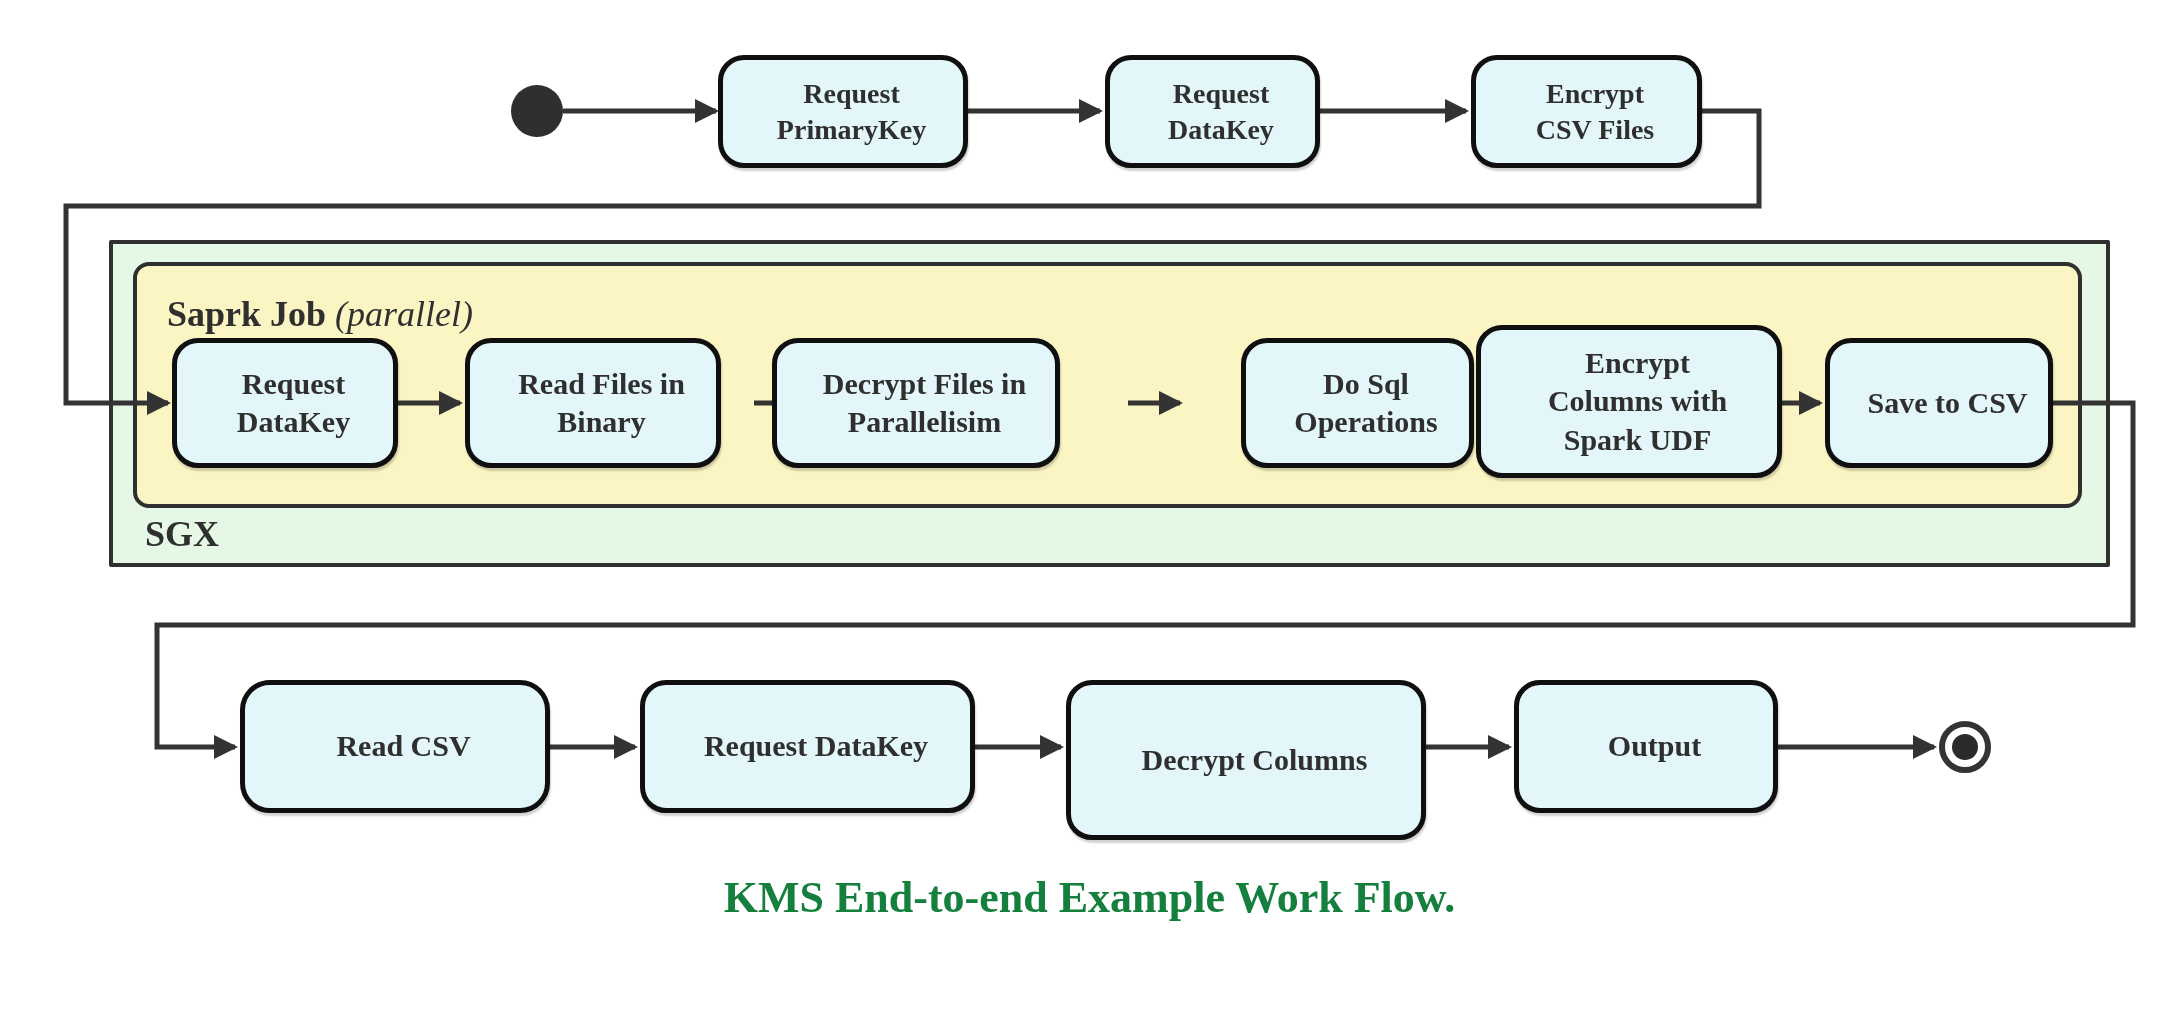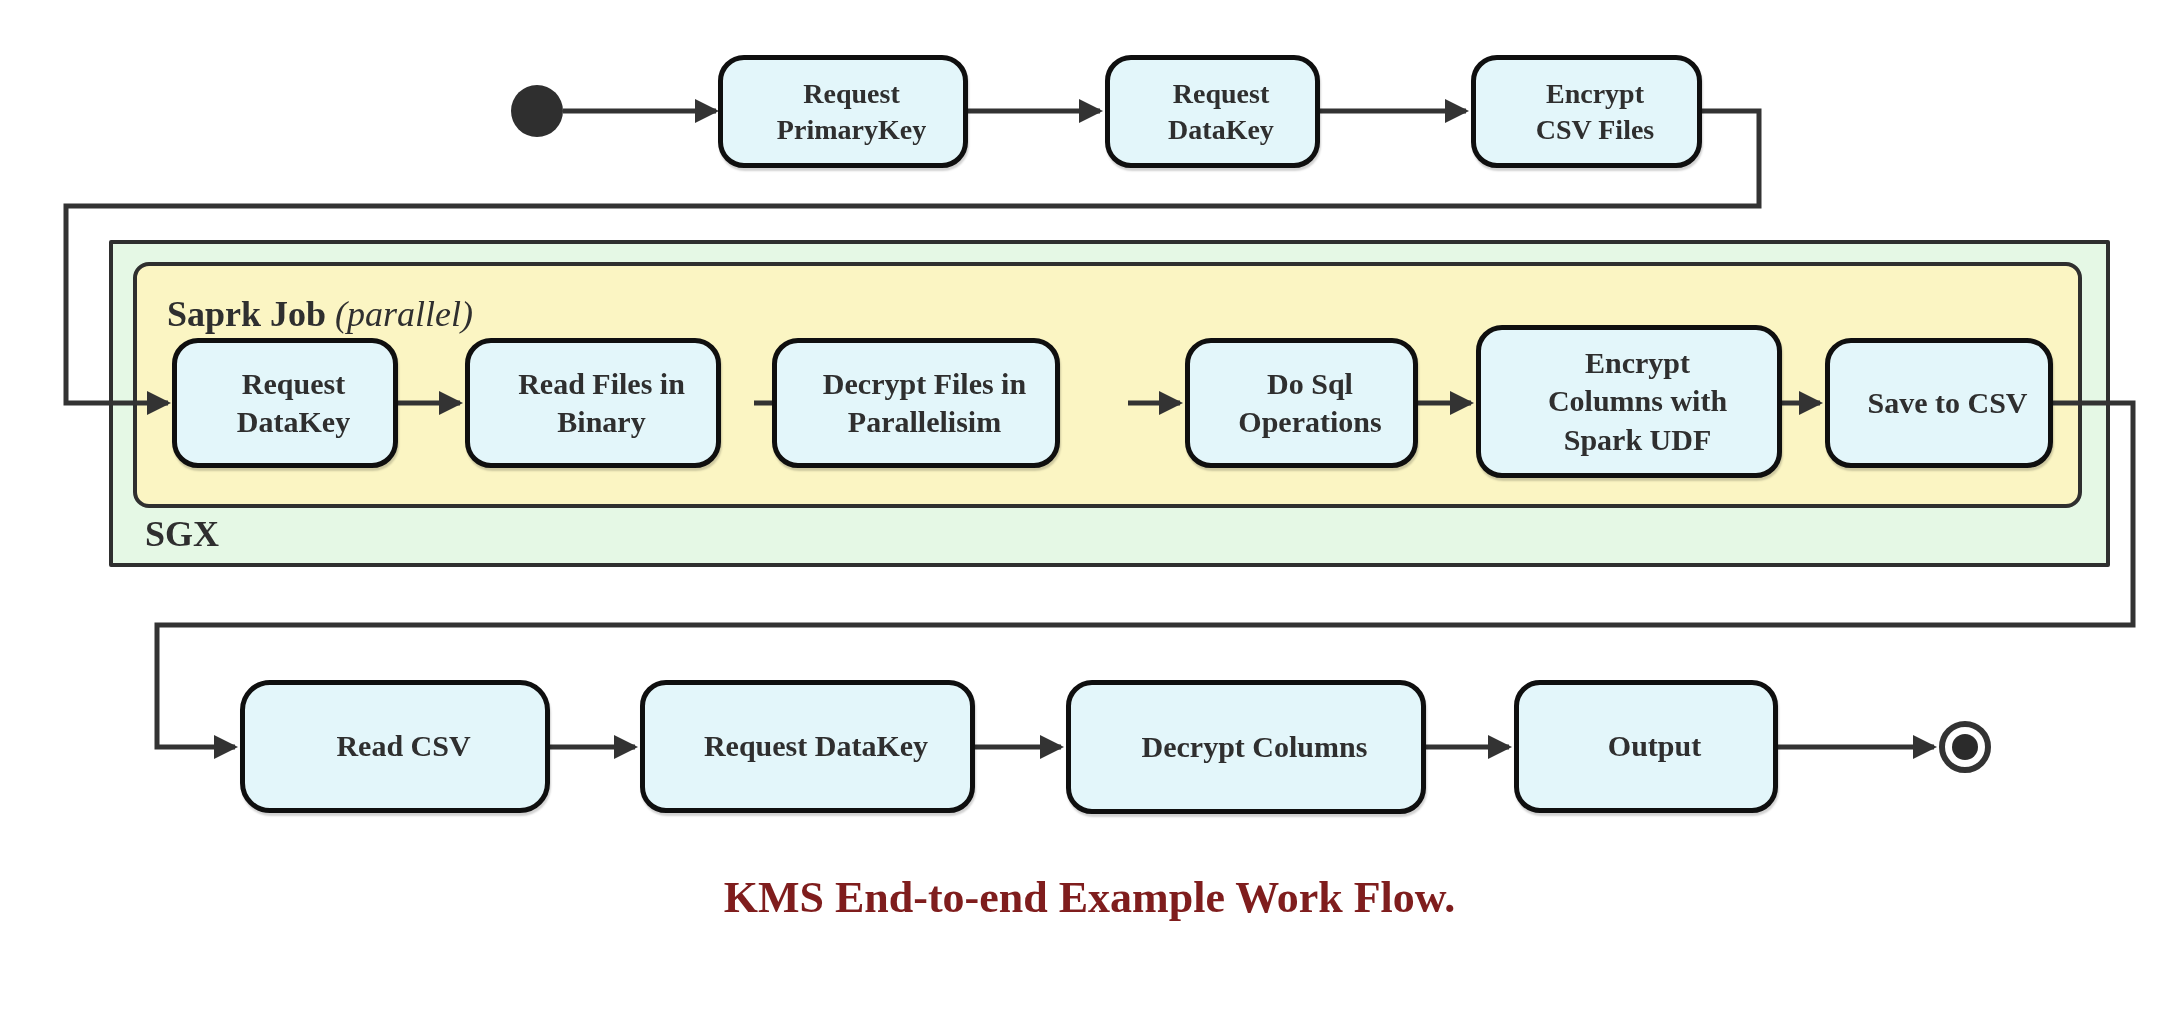--- a/index.html
+++ b/index.html
@@ -47,21 +47,21 @@
     background:#2f2f2f;
   }
   .end-node{
     position:absolute; z-index:3; width:52px; height:52px; border-radius:50%;
     background:#ffffff; border:6px solid var(--line); box-sizing:border-box;
     display:flex; align-items:center; justify-content:center;
   }
   .end-node-dot{width:26px; height:26px; border-radius:50%; background:#2b2b2b;}
   .caption{
     position:absolute; left:0; top:872px; width:2179px; text-align:center;
-    font-weight:bold; font-size:44px; color:#7f1d1d; z-index:3;
+    font-weight:bold; font-size:44px; color:#15803d; z-index:3;
   }
 </style>
 </head>
 <body>
 
 <div class="canvas">
 
   <div class="container-box sgx-box" style="left:109px; top:240px; width:2001px; height:327px;">
     <span class="container-label sgx-label">SGX</span>
   </div>
@@ -116,40 +116,40 @@
 DataKey</span>
   </div>
   <div class="state-node size-m" style="left:465px; top:338px; width:256px; height:130px;">
     <span class="node-label">Read Files in
 Binary</span>
   </div>
   <div class="state-node size-m" style="left:772px; top:338px; width:288px; height:130px;">
     <span class="node-label">Decrypt Files in
 Parallelisim</span>
   </div>
-  <div class="state-node size-m" style="left:1185px; top:338px; width:233px; height:130px;">
+  <div class="state-node size-m" style="left:1241px; top:338px; width:233px; height:130px;">
     <span class="node-label">Do Sql
 Operations</span>
   </div>
   <div class="state-node size-m" style="left:1476px; top:325px; width:306px; height:153px;">
     <span class="node-label">Encrypt
 Columns with
 Spark UDF</span>
   </div>
   <div class="state-node size-m" style="left:1825px; top:338px; width:228px; height:130px;">
     <span class="node-label">Save to CSV</span>
   </div>
 
   <div class="state-node size-m" style="left:240px; top:680px; width:310px; height:133px;border-radius:30px;">
     <span class="node-label">Read CSV</span>
   </div>
   <div class="state-node size-m" style="left:640px; top:680px; width:335px; height:133px;">
     <span class="node-label">Request DataKey</span>
   </div>
-  <div class="state-node size-m" style="left:1066px; top:680px; width:360px; height:134px;">
+  <div class="state-node size-m" style="left:1066px; top:680px; width:360px; height:160px;">
     <span class="node-label">Decrypt Columns</span>
   </div>
   <div class="state-node size-m" style="left:1514px; top:680px; width:264px; height:133px;">
     <span class="node-label">Output</span>
   </div>
 
   <div class="caption">KMS End-to-end Example Work Flow.</div>
 
 </div>
 

